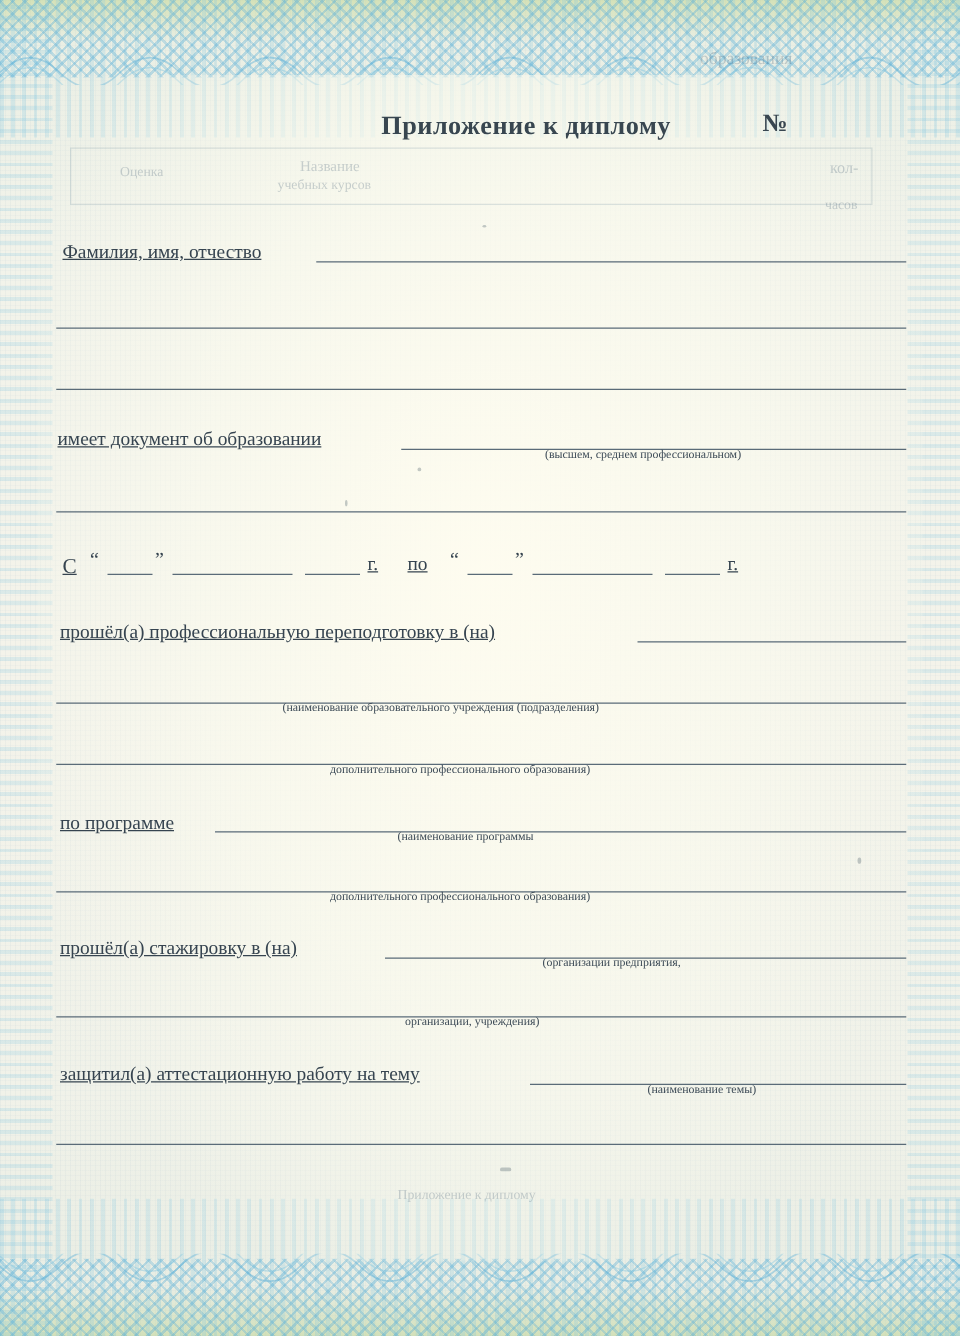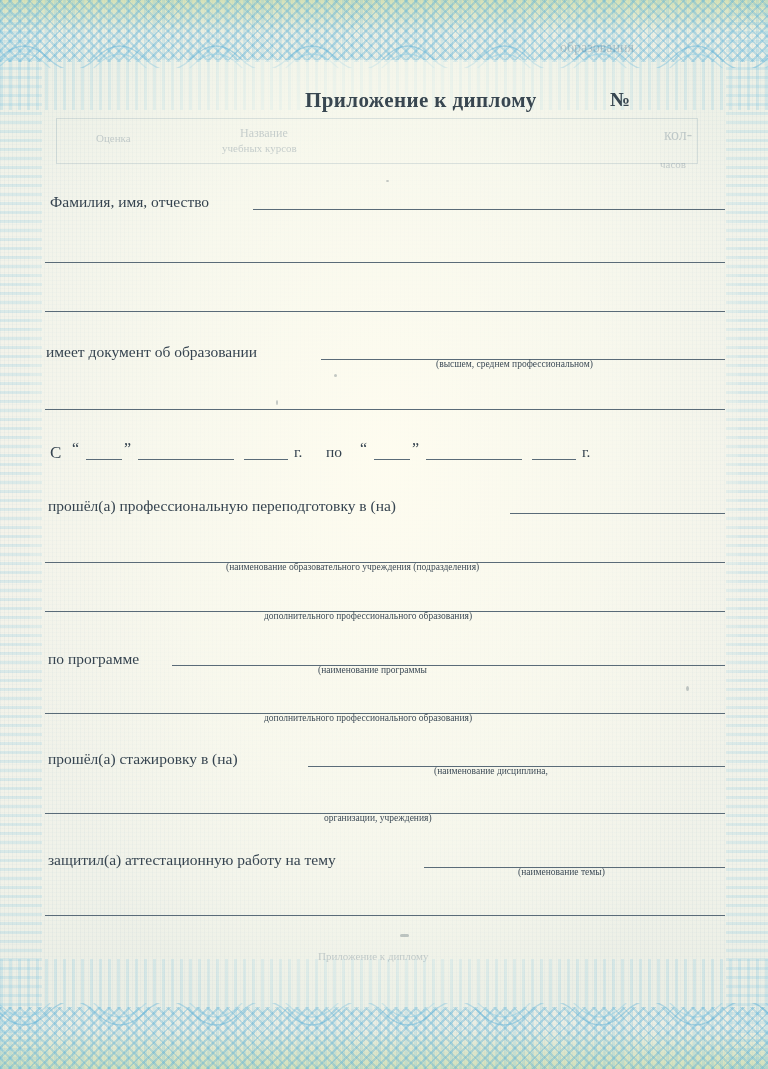--- a/index.html
+++ b/index.html
@@ -120,20 +120,21 @@
     top: 88px;
     font-size: 20px;
     font-weight: bold;
     color: #384650;
   }
   .lbl {
     position: absolute;
     font-size: 15.5px;
     color: #364450;
     white-space: nowrap;
+    text-decoration: underline;
   }
   .rule {
     position: absolute;
     height: 0;
     border-top: 1px solid #5a6b78;
   }
   .hint {
     position: absolute;
     font-size: 9.5px;
     color: #3d4b57;
@@ -196,21 +197,21 @@
     <path d="M0 2 Q 24 26 48 2 T 96 2 T 144 2 T 192 2 T 240 2 T 288 2 T 336 2 T 384 2 T 432 2 T 480 2 T 528 2 T 576 2 T 624 2 T 672 2 T 720 2 T 768 2" fill="none" stroke="#7cc3e0" stroke-width="1.2" opacity=".7"></path>
   </svg>
 
   <div class="bg-center-wash"></div>
 
   <div class="ghost" style="left:560px; top:40px; font-size:14px;">образования</div>
   <div class="ghost-box" style="left:56px; top:118px; width:640px; height:44px;"></div>
   <div class="ghost" style="left:96px; top:132px; font-size:11px;">Оценка</div>
   <div class="ghost" style="left:240px; top:126px; font-size:12px;">Название</div>
   <div class="ghost" style="left:222px; top:142px; font-size:11px;">учебных курсов</div>
-  <div class="ghost" style="left:664px; top:126px; font-size:16px;">кол-</div>
+  <div class="ghost" style="left:664px; top:126px; font-size:13px;">кол-</div>
   <div class="ghost" style="left:660px; top:142px; font-size:11px;margin-top:16px;">часов</div>
   <div class="ghost" style="left:318px; top:950px; font-size:11px;">Приложение к диплому</div>
 
   <div class="speck" style="left:386px; top:180px; width:3px; height:2px;"></div>
   <div class="speck" style="left:334px; top:374px; width:3px; height:3px;"></div>
   <div class="speck" style="left:276px; top:400px; width:2px; height:5px;"></div>
   <div class="speck" style="left:686px; top:686px; width:3px; height:5px;"></div>
   <div class="speck" style="left:400px; top:934px; width:9px; height:3px; border-radius:2px;"></div>
 
   <div class="content">
@@ -251,21 +252,21 @@
     <div class="hint" style="left:264px; top:611px;">дополнительного профессионального образования)</div>
 
     <div class="lbl" style="left:48px; top:650px;">по программе</div>
     <div class="rule" style="left:172px; top:665px; width:553px;"></div>
     <div class="hint" style="left:318px; top:665px;">(наименование программы</div>
     <div class="rule" style="left:45px; top:713px; width:680px;"></div>
     <div class="hint" style="left:264px; top:713px;">дополнительного профессионального образования)</div>
 
     <div class="lbl" style="left:48px; top:750px;">прошёл(а) стажировку в (на)</div>
     <div class="rule" style="left:308px; top:766px; width:417px;"></div>
-    <div class="hint" style="left:434px; top:766px;">(наименование дисциплина,</div>
+    <div class="hint" style="left:434px; top:766px;">(организации предприятия,</div>
     <div class="rule" style="left:45px; top:813px; width:680px;"></div>
     <div class="hint" style="left:324px; top:813px;">организации, учреждения)</div>
 
     <div class="lbl" style="left:48px; top:851px;">защитил(а) аттестационную работу на тему</div>
     <div class="rule" style="left:424px; top:867px; width:301px;"></div>
     <div class="hint" style="left:518px; top:867px;">(наименование темы)</div>
     <div class="rule" style="left:45px; top:915px; width:680px;"></div>
 
   </div>
 

